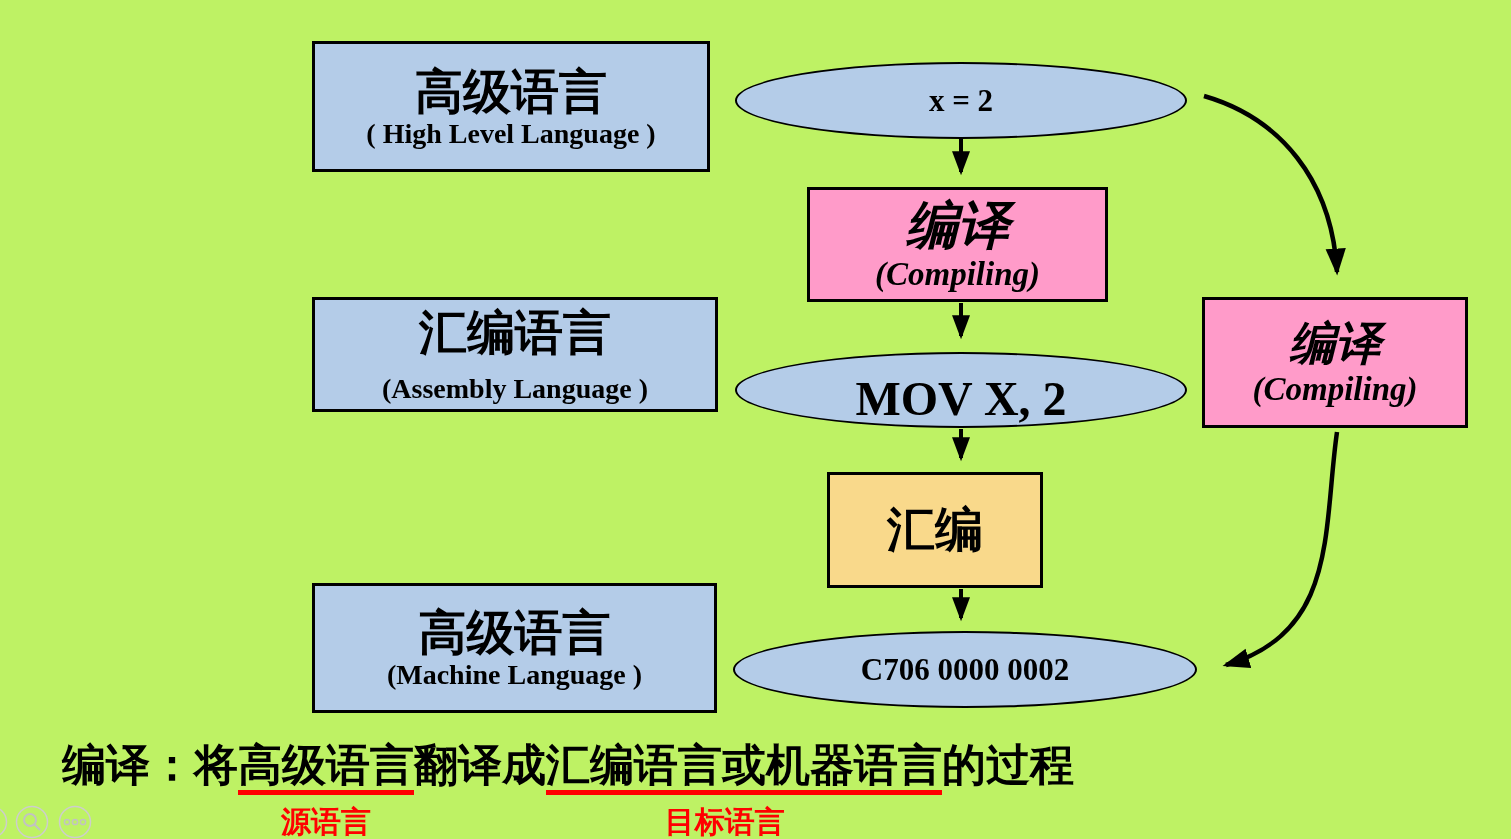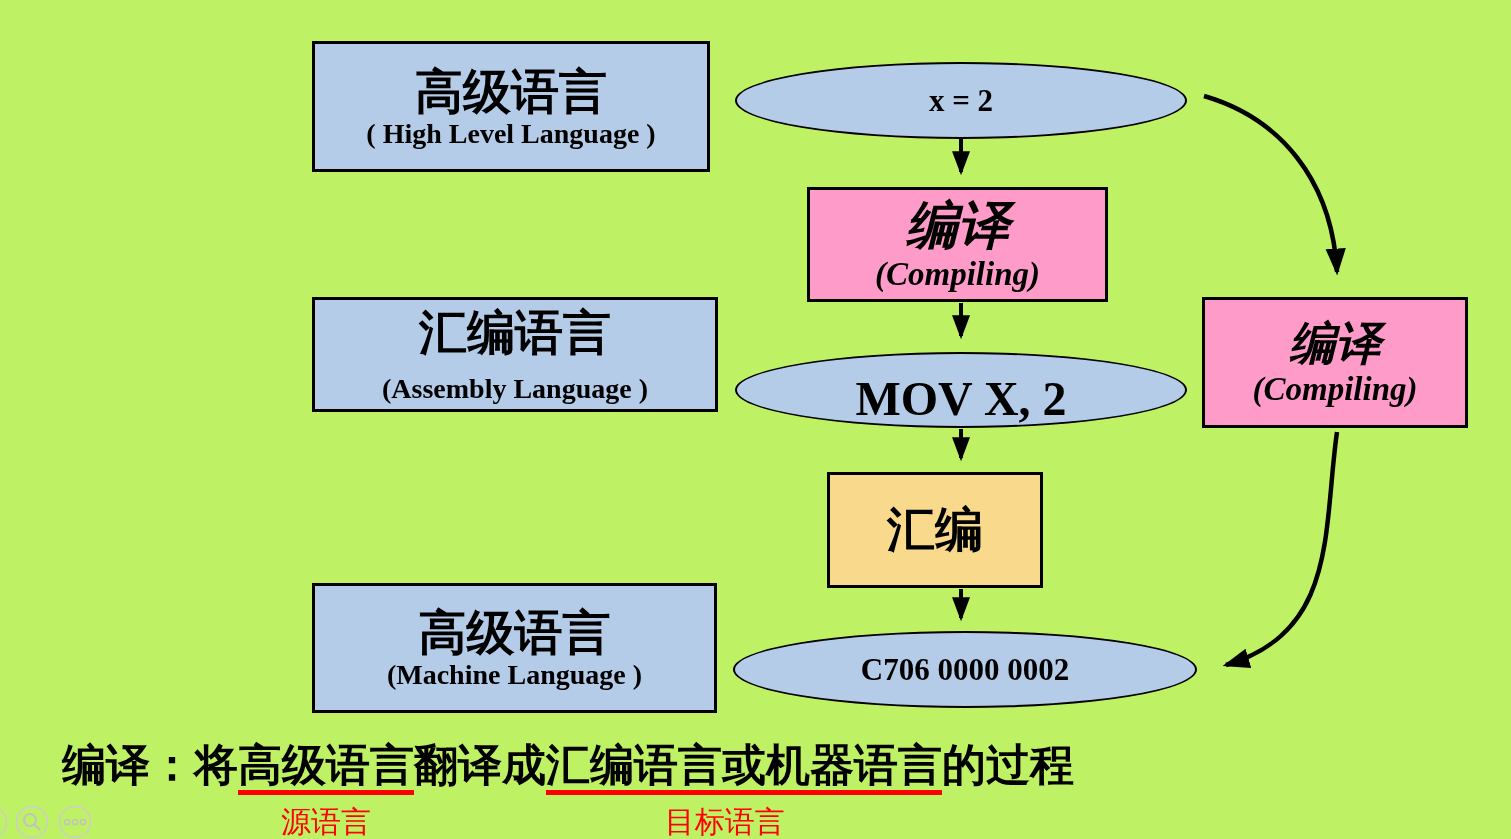--- a/index.html
+++ b/index.html
@@ -34,21 +34,21 @@
   #box-compile-mid .cn-title{font-size:52px;}
 
   #arrow-layer{position:absolute;left:0;top:0;width:1511px;height:839px;pointer-events:none;}
 
   
   #definition{
     position:absolute;left:62px;top:724px;font-size:44px;line-height:1.25;white-space:nowrap;margin-top:14px;
   }
   .uterm{position:relative;border-bottom:5px solid #FF0000;padding-bottom:0px;}
   .sublabel{
-    position:absolute;top:62px;font-size:30px;color:#FF0000;white-space:nowrap;font-weight:normal;
+    position:absolute;top:62px;font-size:30px;color:#FF0000;white-space:nowrap;font-weight:bold;
   }
   .sublabel.centered{left:50%;transform:translateX(-50%);}
   .sublabel.offset{left:30%;}
 
   #corner-controls{position:absolute;left:0;top:800px;width:112px;height:39px;}
 </style>
 </head>
 <body>
 
 <div id="stage">

